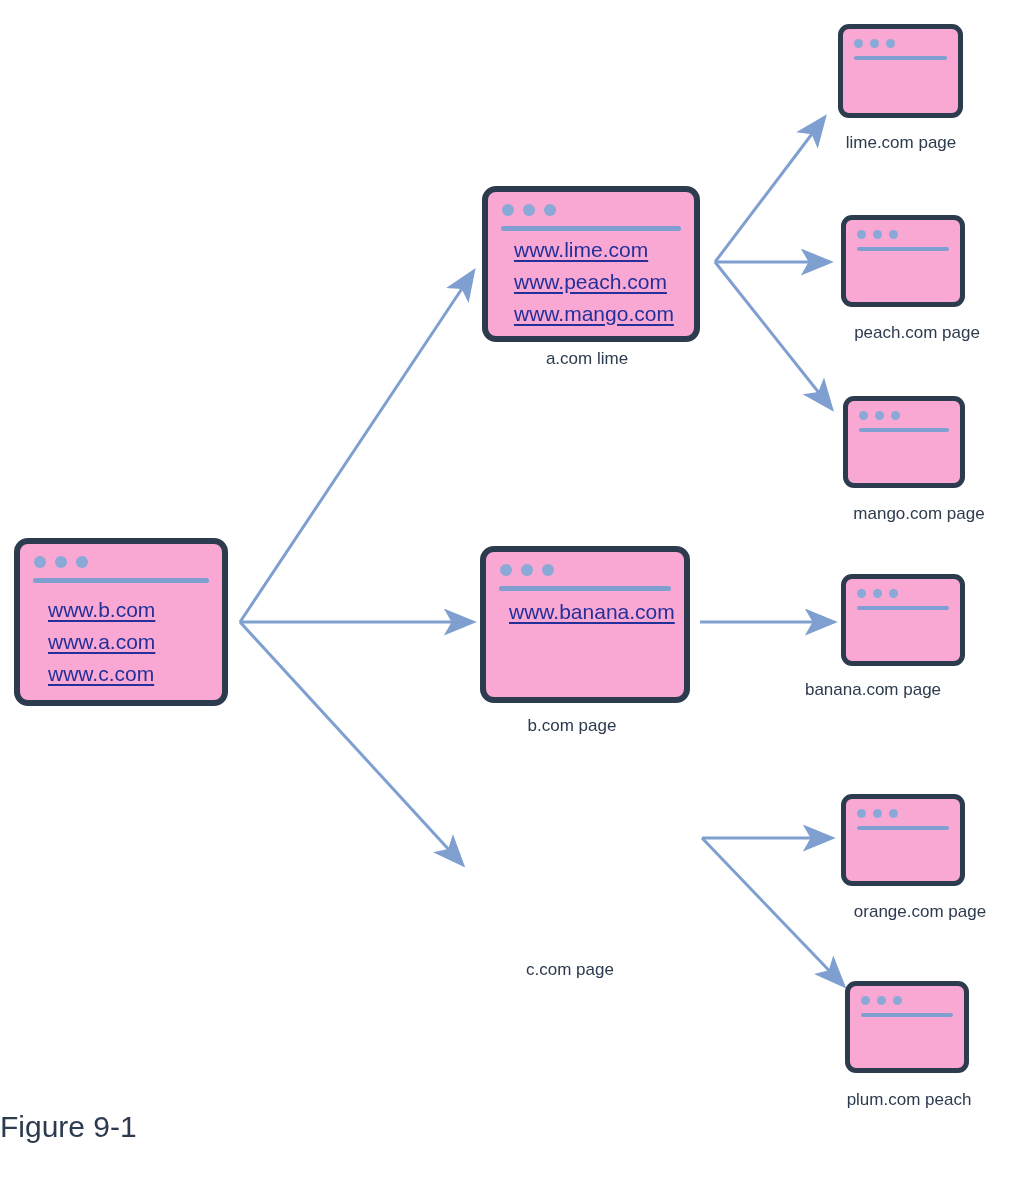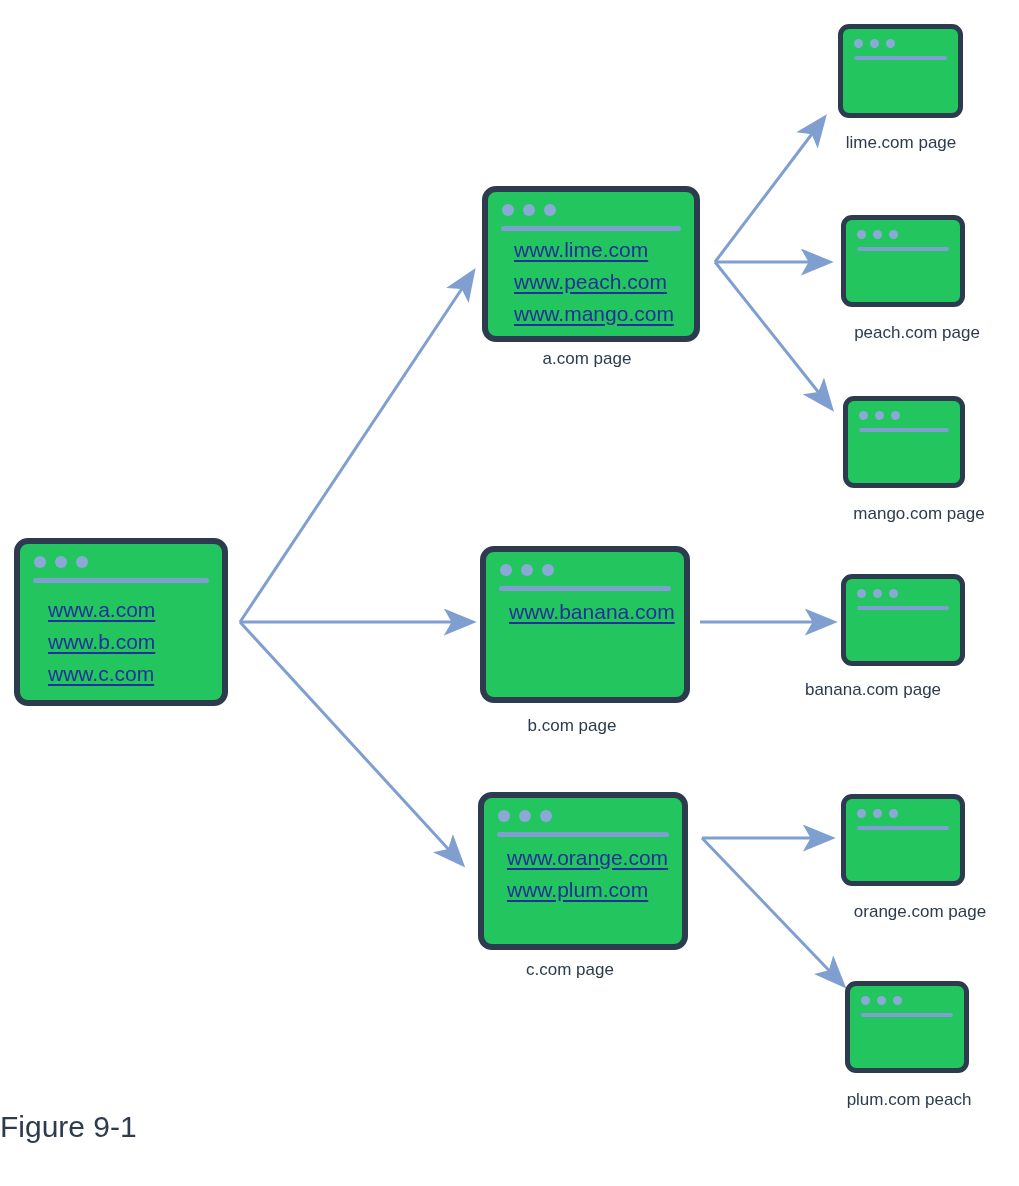--- a/index.html
+++ b/index.html
@@ -15,21 +15,21 @@
     position: relative;
     width: 1019px;
     height: 1186px;
     background: #ffffff;
     overflow: hidden;
   }
   
   .win {
     position: absolute;
     box-sizing: border-box;
-    background: #22c55e;
+    background: #f9a8d4;
     border: 6px solid #2d3b4e;
     border-radius: 14px;
   }
   .win.small {
     border-width: 5px;
     border-radius: 11px;
   }
   .dots {
     position: absolute;
     display: flex;
@@ -145,66 +145,54 @@
   </svg>
 
   <div class="win" style="left:14px; top:538px; width:214px; height:168px;">
     <div class="dots">
       <span></span>
       <span></span>
       <span></span>
     </div>
     <div class="addrbar"></div>
     <div class="links">
+      <a class="link" href="#">www.b.com</a>
       <a class="link" href="#">www.a.com</a>
-      <a class="link" href="#">www.b.com</a>
       <a class="link" href="#">www.c.com</a>
     </div>
   </div>
 
   <div class="win" style="left:482px; top:186px; width:218px; height:156px;">
     <div class="dots">
       <span></span>
       <span></span>
       <span></span>
     </div>
     <div class="addrbar"></div>
     <div class="links" style="left:26px; top:42px;">
       <a class="link" href="#">www.lime.com</a>
       <a class="link" href="#">www.peach.com</a>
       <a class="link" href="#">www.mango.com</a>
     </div>
   </div>
-  <div class="caption center" style="left:587px; top:347px;">a.com page</div>
+  <div class="caption center" style="left:587px; top:347px;">a.com lime</div>
 
   <div class="win" style="left:480px; top:546px; width:210px; height:157px;padding-left:16px;">
     <div class="dots">
       <span></span>
       <span></span>
       <span></span>
     </div>
     <div class="addrbar"></div>
     <div class="links" style="left:23px; top:44px;">
       <a class="link" href="#">www.banana.com</a>
     </div>
   </div>
   <div class="caption center" style="left:572px; top:714px;">b.com page</div>
 
-  <div class="win" style="left:478px; top:792px; width:210px; height:158px;">
-    <div class="dots">
-      <span></span>
-      <span></span>
-      <span></span>
-    </div>
-    <div class="addrbar"></div>
-    <div class="links" style="left:23px; top:44px;">
-      <a class="link" href="#">www.orange.com</a>
-      <a class="link" href="#">www.plum.com</a>
-    </div>
-  </div>
   <div class="caption center" style="left:570px; top:958px;">c.com page</div>
 
   <div class="win small" style="left:838px; top:24px; width:125px; height:94px;">
     <div class="dots">
       <span></span>
       <span></span>
       <span></span>
     </div>
     <div class="addrbar"></div>
   </div>

